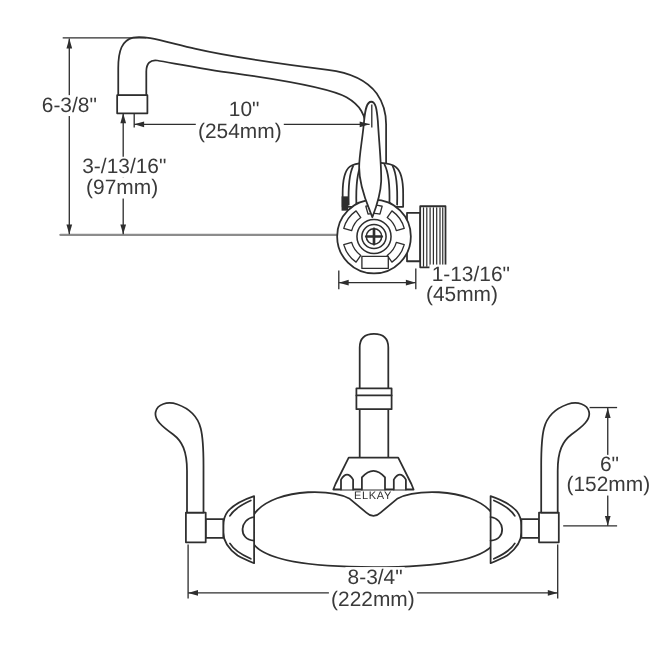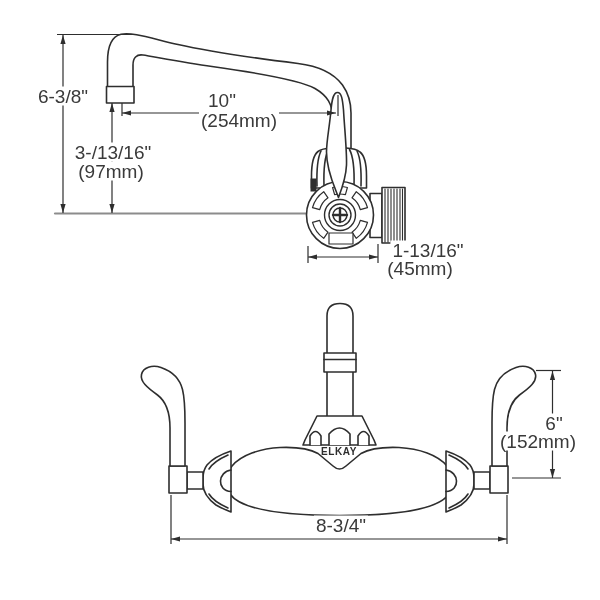--- a/index.html
+++ b/index.html
@@ -15,21 +15,21 @@
     line-height:1;
     white-space:nowrap;
     padding:0 2px;
     letter-spacing:0px;
   }
   .brand-label{
     position:absolute;
     transform:translate(-50%,-50%);
     color:#2e2e2e;
     font-size:10px;
-    font-weight:bold;
+    font-weight:normal;
     letter-spacing:0.6px;
     line-height:1;
     white-space:nowrap;
   }
 </style>
 </head>
 <body>
 
 <div id="stage">
 
@@ -185,25 +185,26 @@
     <polygon points="552.5,478 549.9,469 555.1,469"></polygon>
   </g>
 </svg>
 
 <div class="dim-label" style="left:63px;top:96px">6-3/8"</div>
 
 <div class="dim-label" style="left:113px;top:152px">3-/13/16"</div>
 <div class="dim-label" style="left:111px;top:171px">(97mm)</div>
 
 <div class="dim-label" style="left:222px;top:100px">10"</div>
-<div class="dim-label" style="left:239px;top:120px">(254mm)</div>
+<div class="dim-label" style="left:218px;top:120px">(254mm)</div>
 
 <div class="dim-label" style="left:428px;top:250px">1-13/16"</div>
 <div class="dim-label" style="left:420px;top:268px">(45mm)</div>
 
 <div class="dim-label" style="left:341px;top:525px">8-3/4"</div>
+<div class="dim-label" style="left:339px;top:545px">(222mm)</div>
 
 <div class="dim-label" style="left:554px;top:423px">6"</div>
-<div class="dim-label" style="left:538px;top:441px">(152mm)</div>
+<div class="dim-label" style="left:553px;top:441px">(152mm)</div>
 
 <div class="brand-label" style="left:339px;top:452px">ELKAY</div>
 
 </div>
 
 </body></html>

